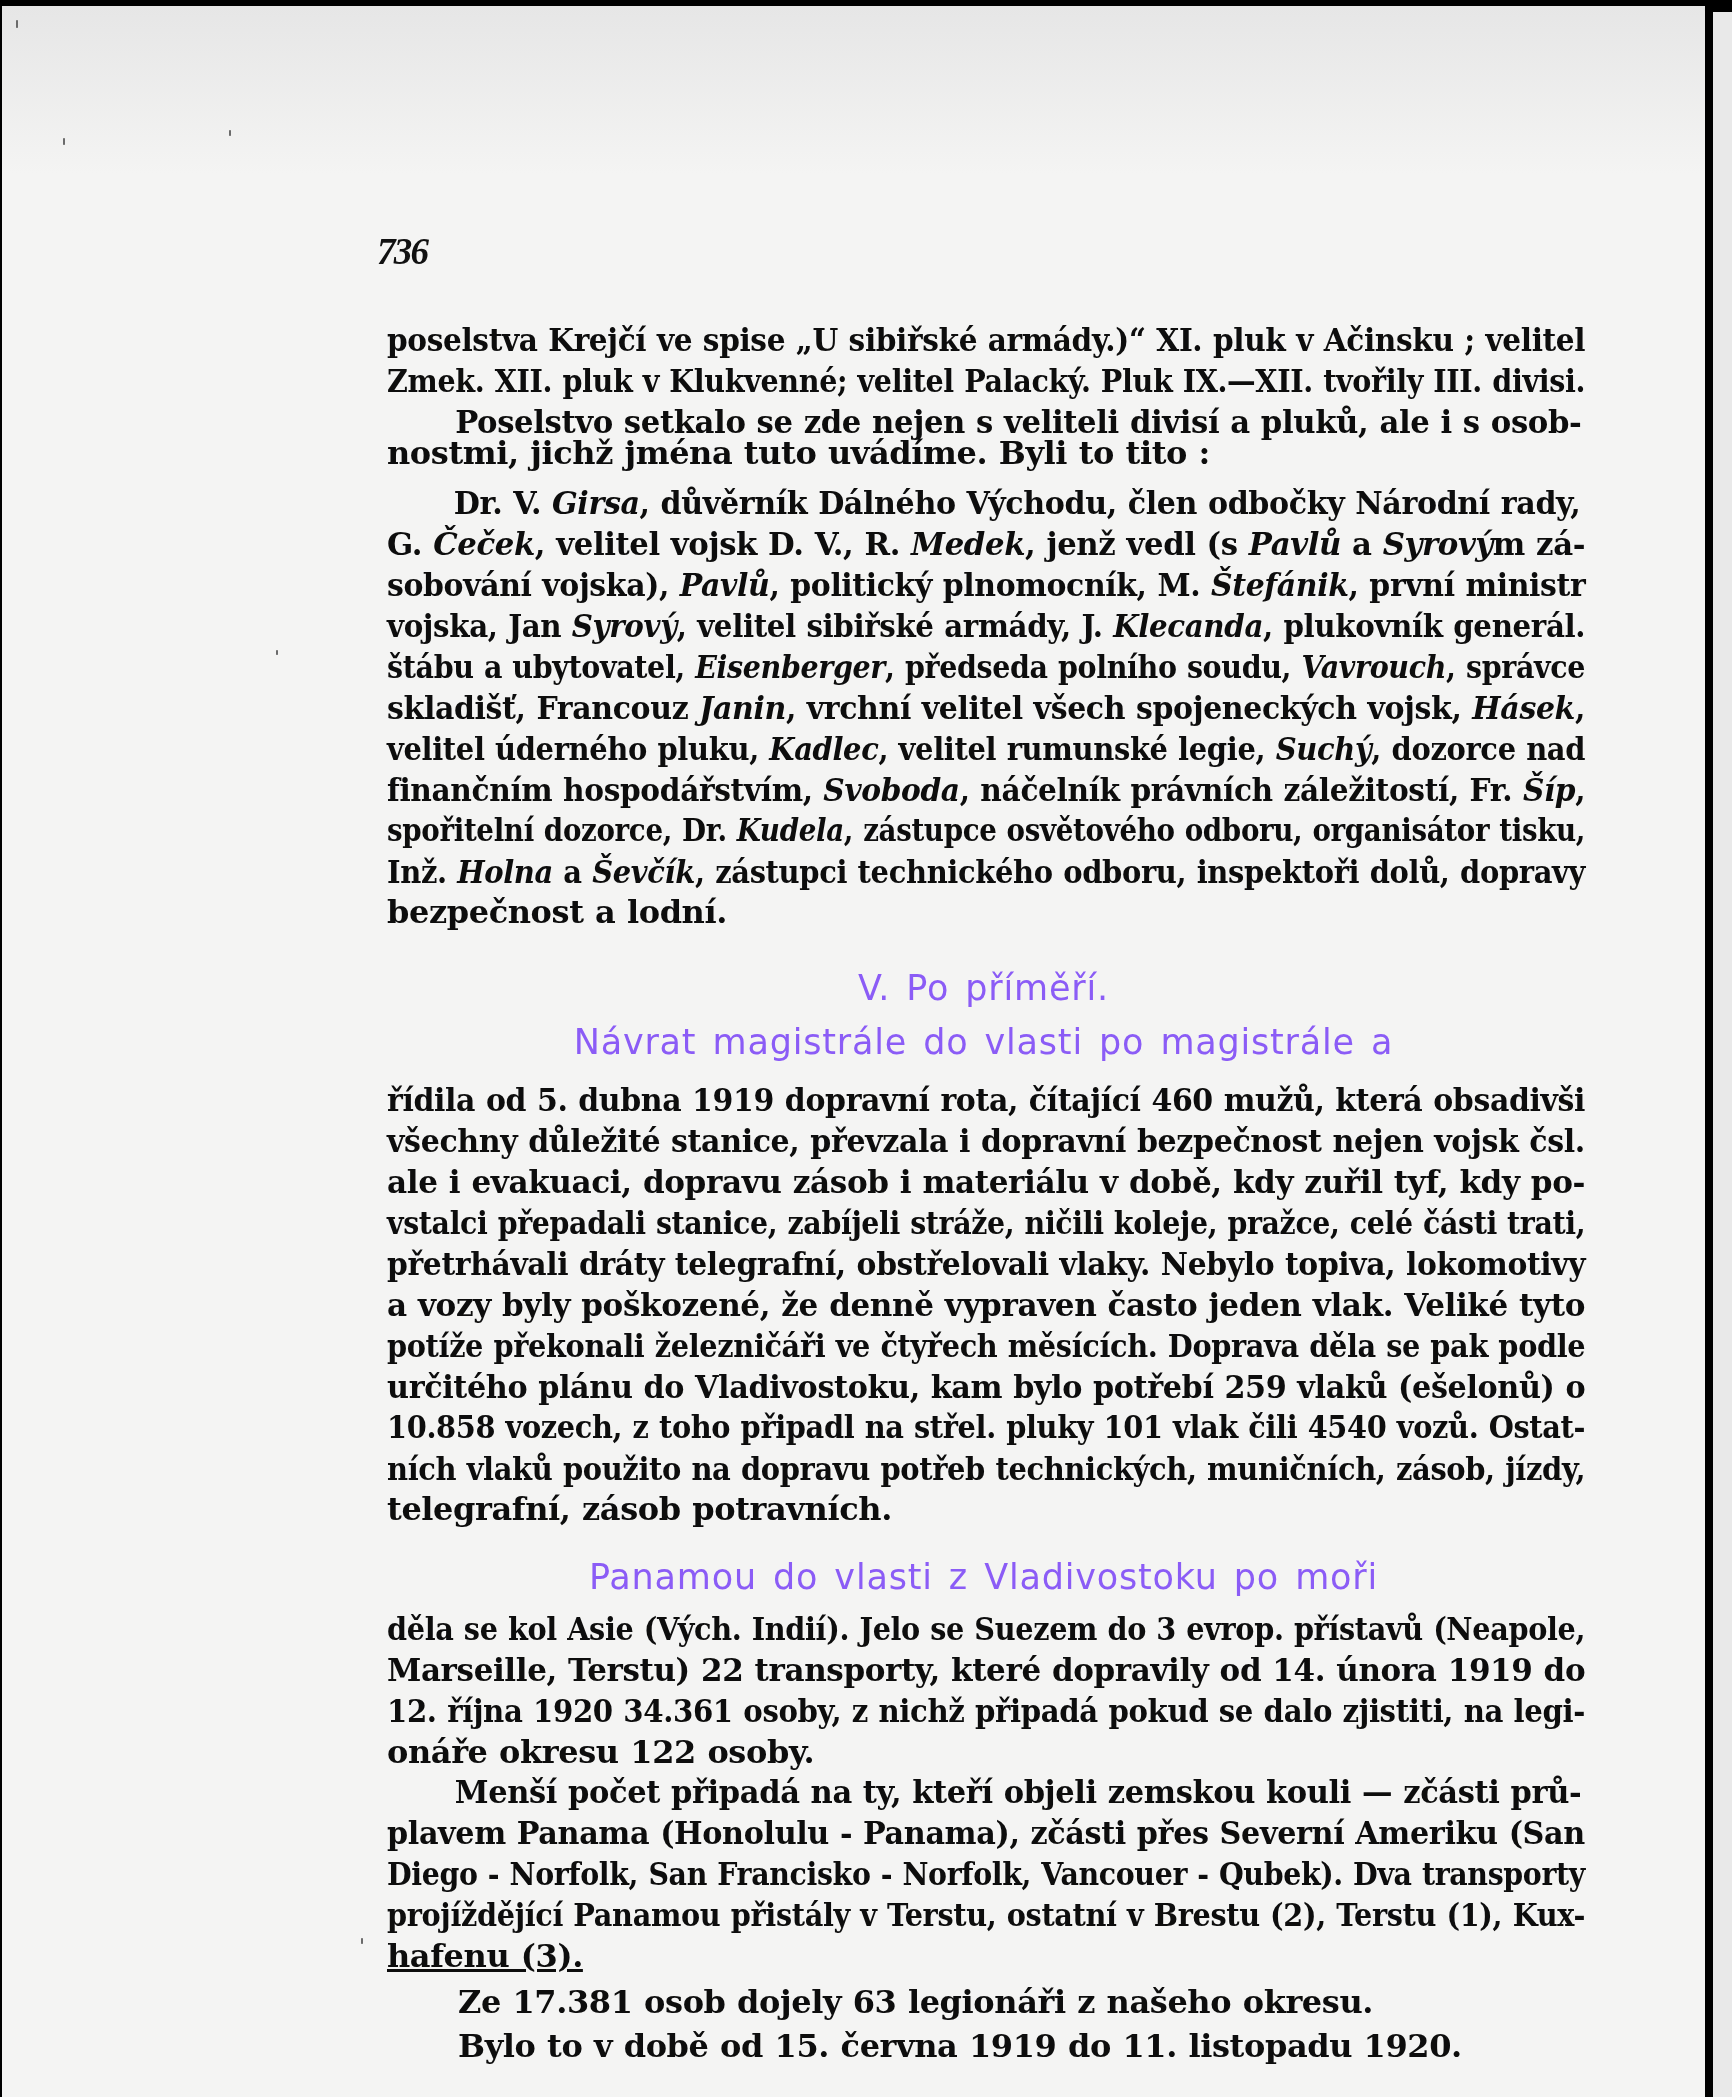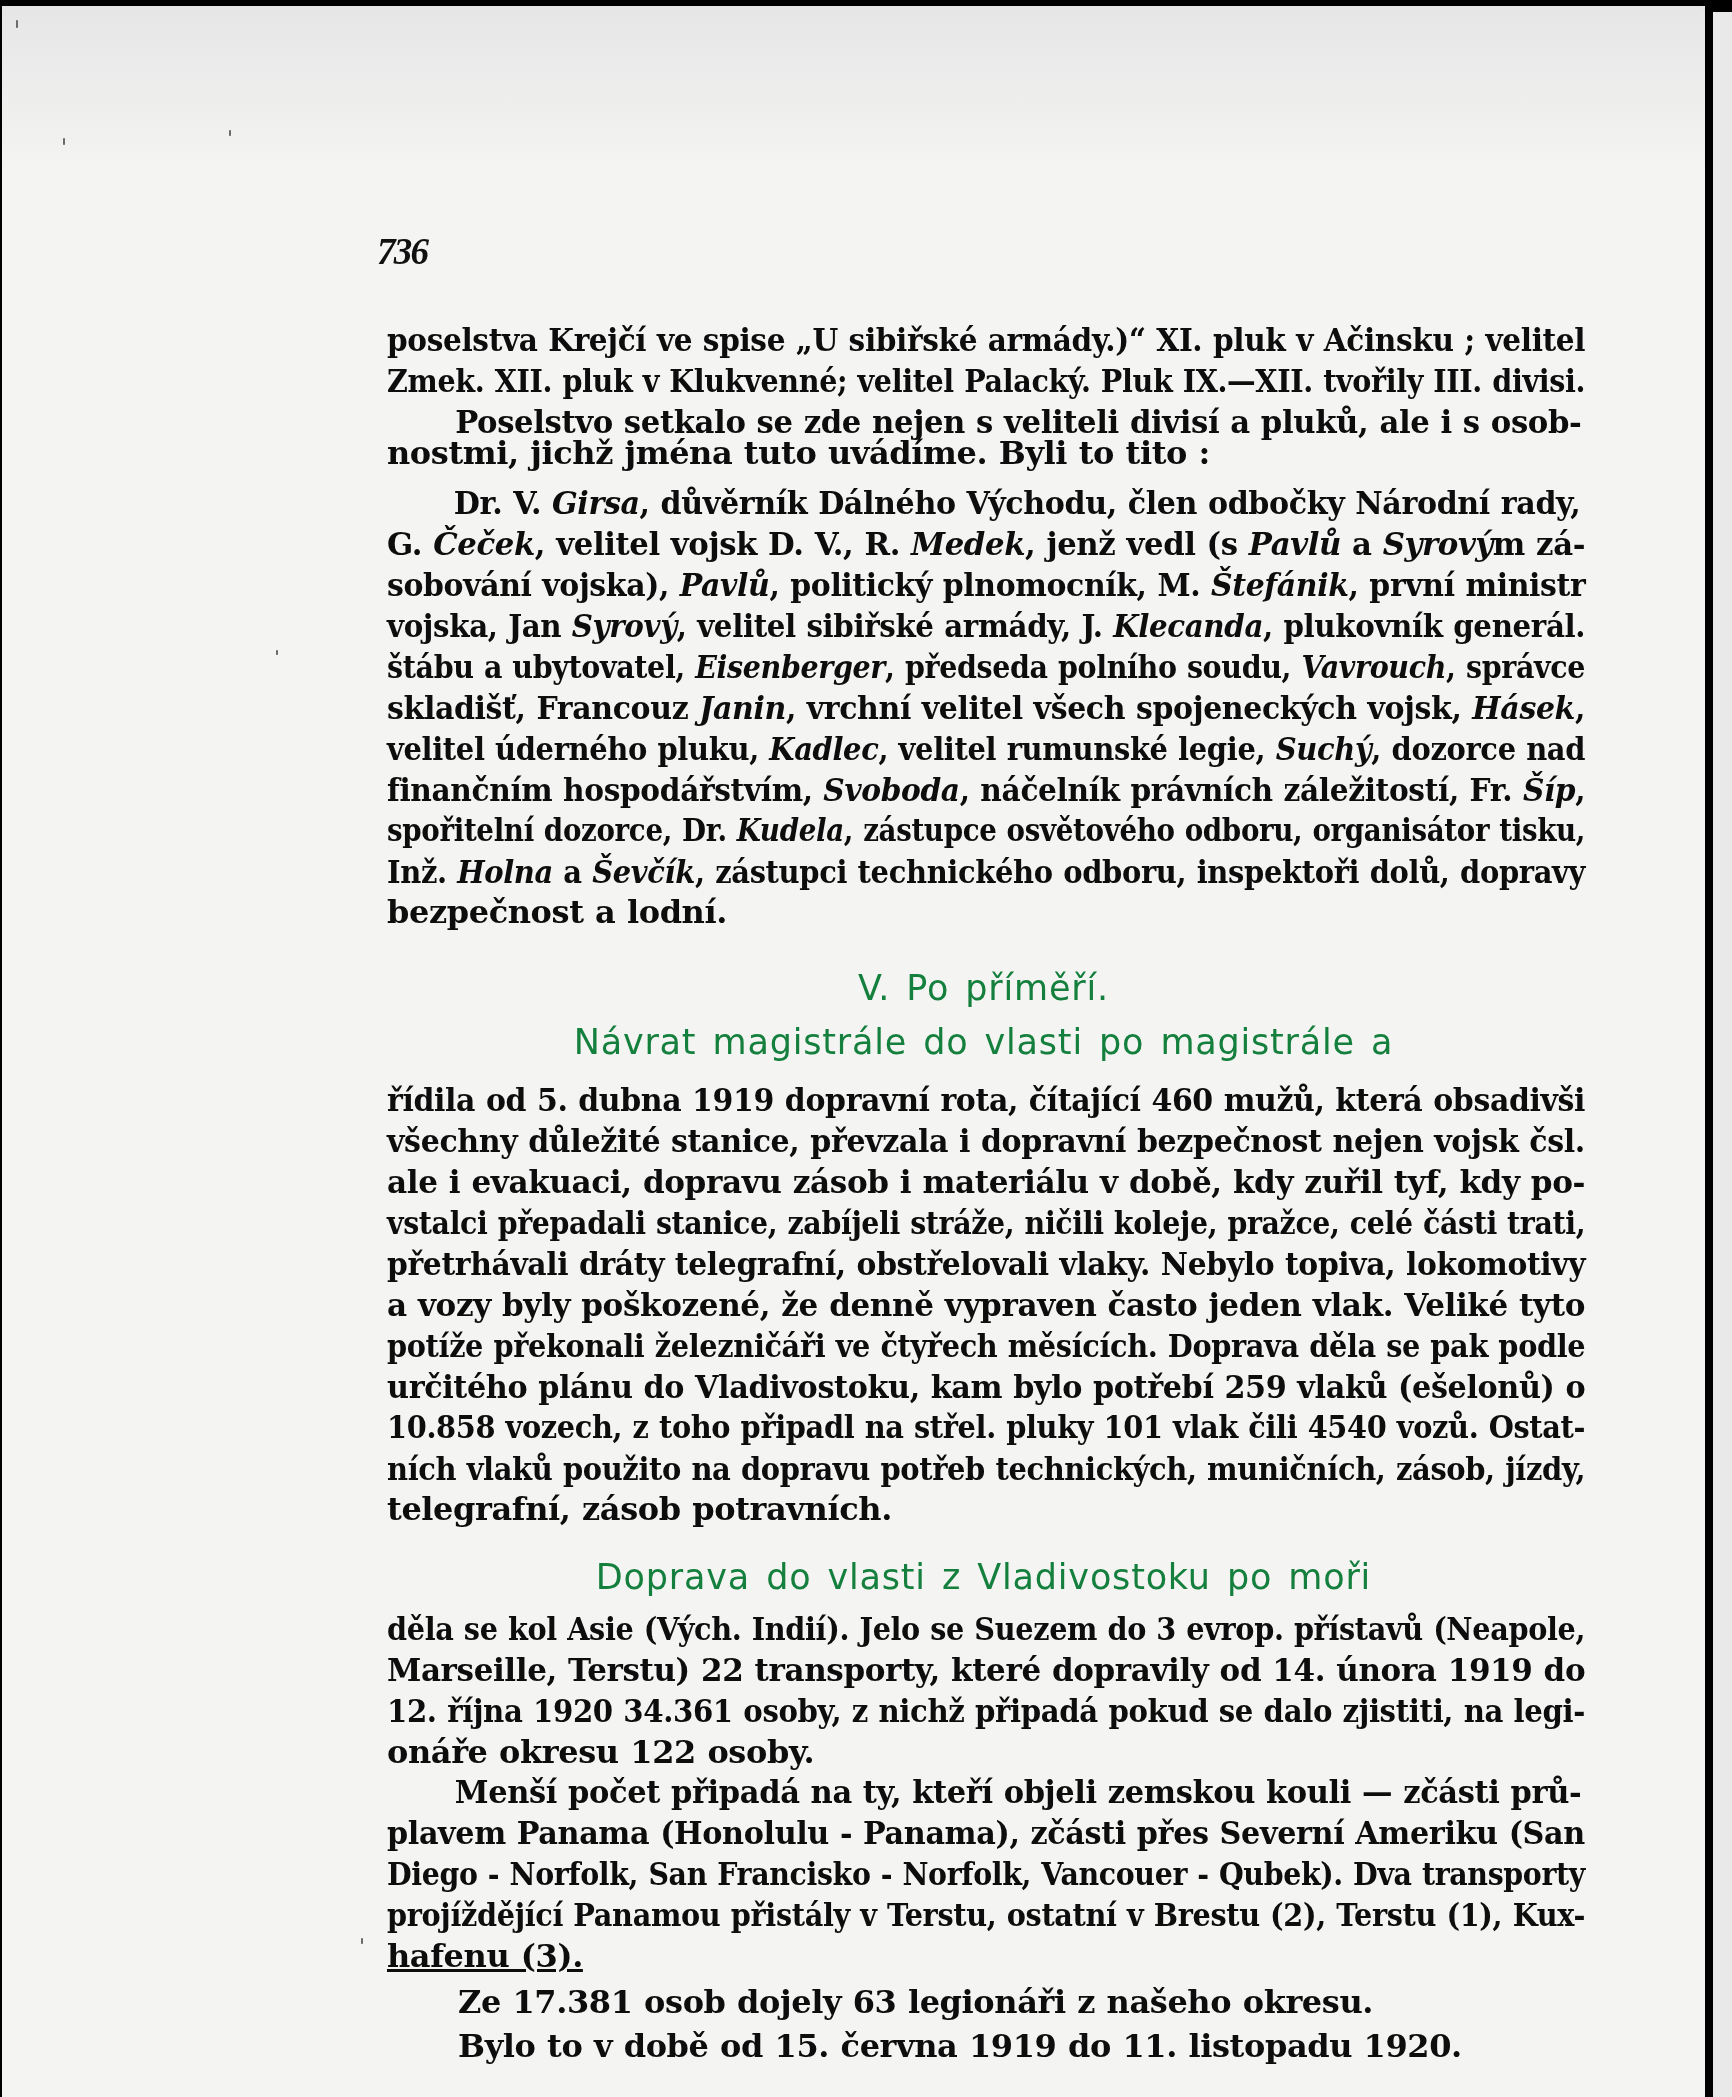--- a/index.html
+++ b/index.html
@@ -77,21 +77,21 @@
     letter-spacing: -1.7px;
   }
   .heading {
     position: absolute;
     left: 387px;
     width: 1193px;
     text-align: center;
     font-family: "DejaVu Sans", "Liberation Sans", sans-serif;
     font-size: 35px;
     line-height: 46px;
-    color: #15803d;
+    color: #8b5cf6;
     white-space: nowrap;
     letter-spacing: 0.8px;
     word-spacing: 4.2px;
   }
   .scan-mark {
     position: absolute;
     background: #6b6b6b;
     width: 2.1px;
     border-radius: 0.8px;
   }
@@ -139,21 +139,21 @@
   <div class="line" style="top: 1203px; width: 1343px; transform: scaleX(0.8882);">vstalci přepadali stanice, zabíjeli stráže, ničili koleje, pražce, celé části trati,</div>
   <div class="line" style="top: 1244px; width: 1280px; transform: scaleX(0.9318);">přetrhávali dráty telegrafní, obstřelovali vlaky. Nebylo topiva, lokomotivy</div>
   <div class="line" style="top: 1285px; width: 1229px; transform: scaleX(0.9706);">a vozy byly poškozené, že denně vypraven často jeden vlak. Veliké tyto</div>
   <div class="line" style="top: 1326px; width: 1326px; transform: scaleX(0.8997);">potíže překonali železničáři ve čtyřech měsících. Doprava děla se pak podle</div>
   <div class="line" style="top: 1367px; width: 1261px; transform: scaleX(0.9458);">určitého plánu do Vladivostoku, kam bylo potřebí 259 vlaků (ešelonů) o</div>
   <div class="line" style="top: 1407px; width: 1324px; transform: scaleX(0.9005);">10.858 vozech, z toho připadl na střel. pluky 101 vlak čili 4540 vozů. Ostat-</div>
   <div class="line" style="top: 1449px; width: 1319px; transform: scaleX(0.904);">ních vlaků použito na dopravu potřeb technických, muničních, zásob, jízdy,</div>
   <div class="line last" style="top: 1489px; width: 1193px;">telegrafní, zásob potravních.</div>
 </div>
 
-<div class="heading" style="top:1554px">Doprava do vlasti z Vladivostoku po moři</div>
+<div class="heading" style="top:1554px">Panamou do vlasti z Vladivostoku po moři</div>
 <div>
   <div class="line" style="top: 1609px; width: 1329px; transform: scaleX(0.8977);">děla se kol Asie (Vých. Indií). Jelo se Suezem do 3 evrop. přístavů (Neapole,</div>
   <div class="line" style="top: 1650px; width: 1231px; transform: scaleX(0.9687);">Marseille, Terstu) 22 transporty, které dopravily od 14. února 1919 do</div>
   <div class="line" style="top: 1691px; width: 1308px; transform: scaleX(0.9118);">12. října 1920 34.361 osoby, z nichž připadá pokud se dalo zjistiti, na legi-</div>
   <div class="line last" style="top: 1732px; width: 1193px;">onáře okresu 122 osoby.</div>
   <div class="line indent" style="top: 1772px; width: 1175px; transform: scaleX(0.954);">Menší počet připadá na ty, kteří objeli zemskou kouli — zčásti prů-</div>
   <div class="line" style="top: 1813px; width: 1261px; transform: scaleX(0.9455);">plavem Panama (Honolulu - Panama), zčásti přes Severní Ameriku (San</div>
   <div class="line" style="top: 1854px; width: 1343px; transform: scaleX(0.8882);">Diego - Norfolk, San Francisko - Norfolk, Vancouer - Qubek). Dva transporty</div>
   <div class="line" style="top: 1895px; width: 1327px; transform: scaleX(0.8988);">projíždějící Panamou přistály v Terstu, ostatní v Brestu (2), Terstu (1), Kux-</div>
   <div class="line last" style="top: 1936px; width: 1193px; text-decoration: underline;">hafenu (3).</div>

